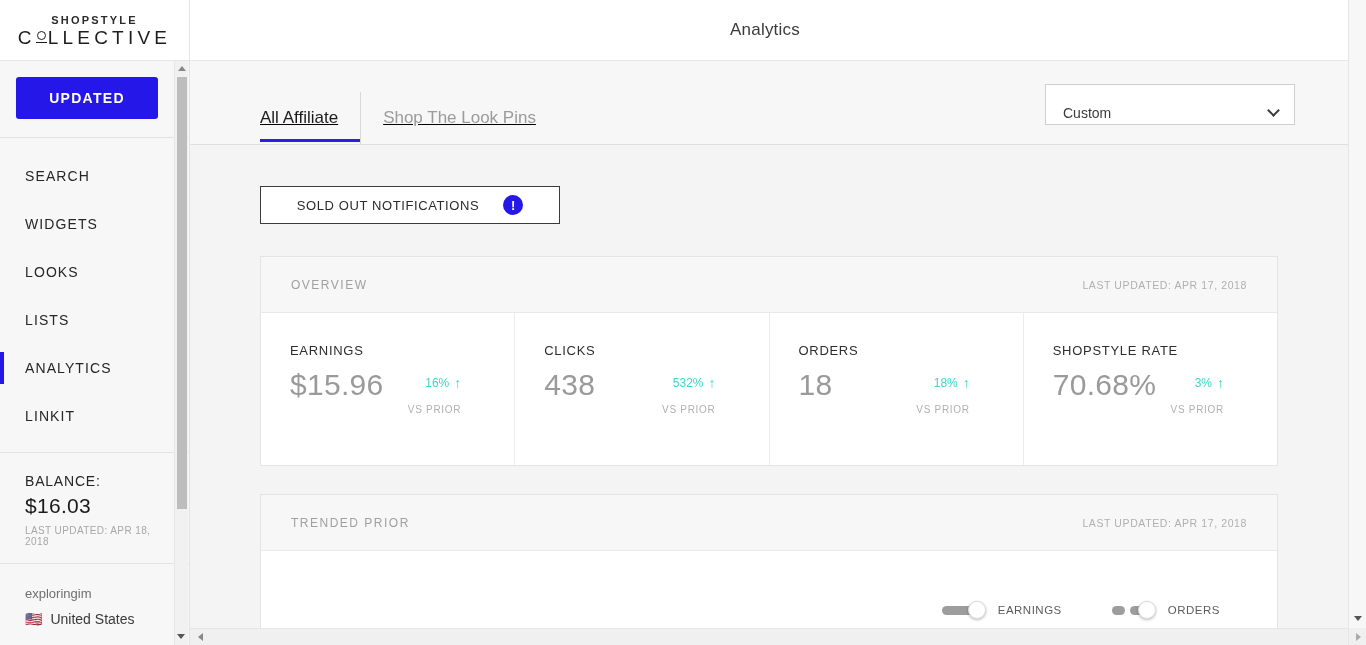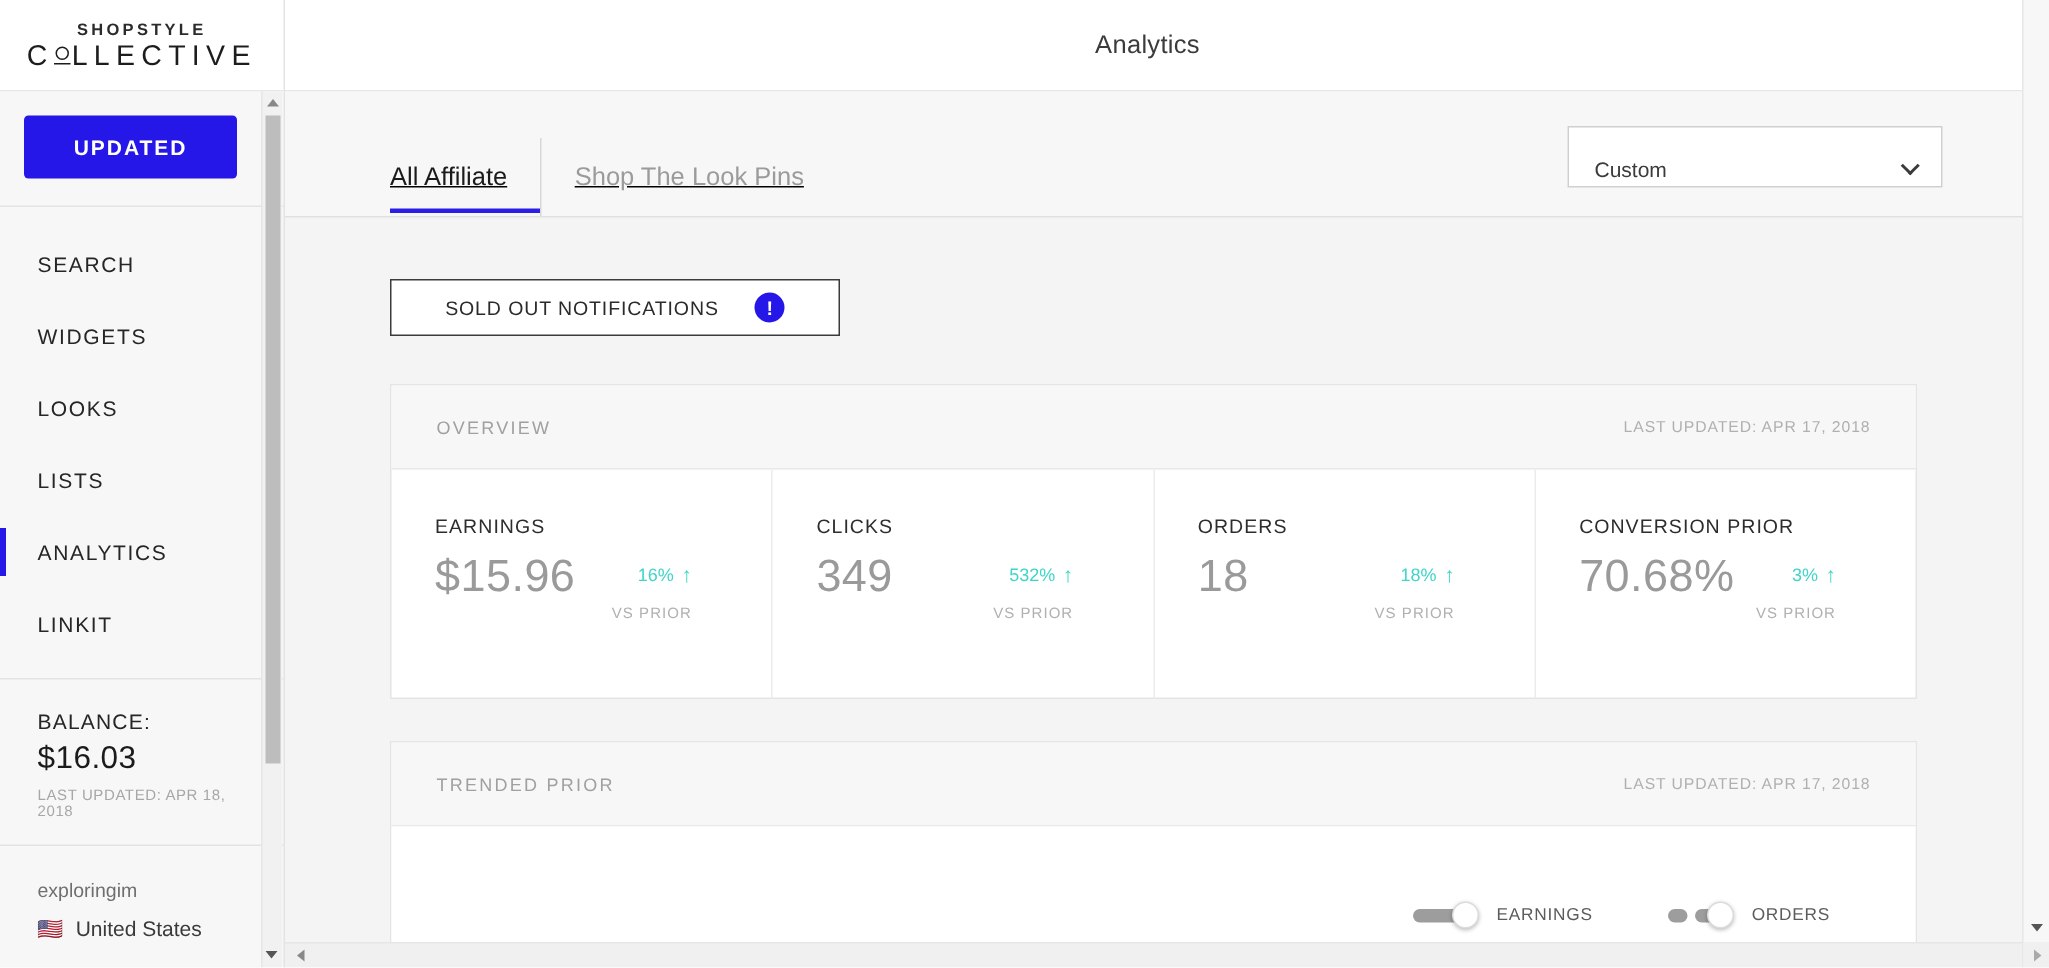--- a/index.html
+++ b/index.html
@@ -416,21 +416,21 @@
                   <span class="arrow-up">↑</span>
                 </div>
                 <div class="metric-vs">VS PRIOR</div>
               </div>
             </div>
           </div>
 
           <div class="metric">
             <div class="metric-label">CLICKS</div>
             <div class="metric-row">
-              <div class="metric-value">349</div>
+              <div class="metric-value">438</div>
               <div class="metric-delta-wrap">
                 <div class="metric-delta">
                   <span>532%</span>
                   <span class="arrow-up">↑</span>
                 </div>
                 <div class="metric-vs">VS PRIOR</div>
               </div>
             </div>
           </div>
 
@@ -442,21 +442,21 @@
                 <div class="metric-delta">
                   <span>18%</span>
                   <span class="arrow-up">↑</span>
                 </div>
                 <div class="metric-vs">VS PRIOR</div>
               </div>
             </div>
           </div>
 
           <div class="metric">
-            <div class="metric-label">CONVERSION PRIOR</div>
+            <div class="metric-label">SHOPSTYLE RATE</div>
             <div class="metric-row">
               <div class="metric-value">70.68%</div>
               <div class="metric-delta-wrap">
                 <div class="metric-delta">
                   <span>3%</span>
                   <span class="arrow-up">↑</span>
                 </div>
                 <div class="metric-vs">VS PRIOR</div>
               </div>
             </div>

